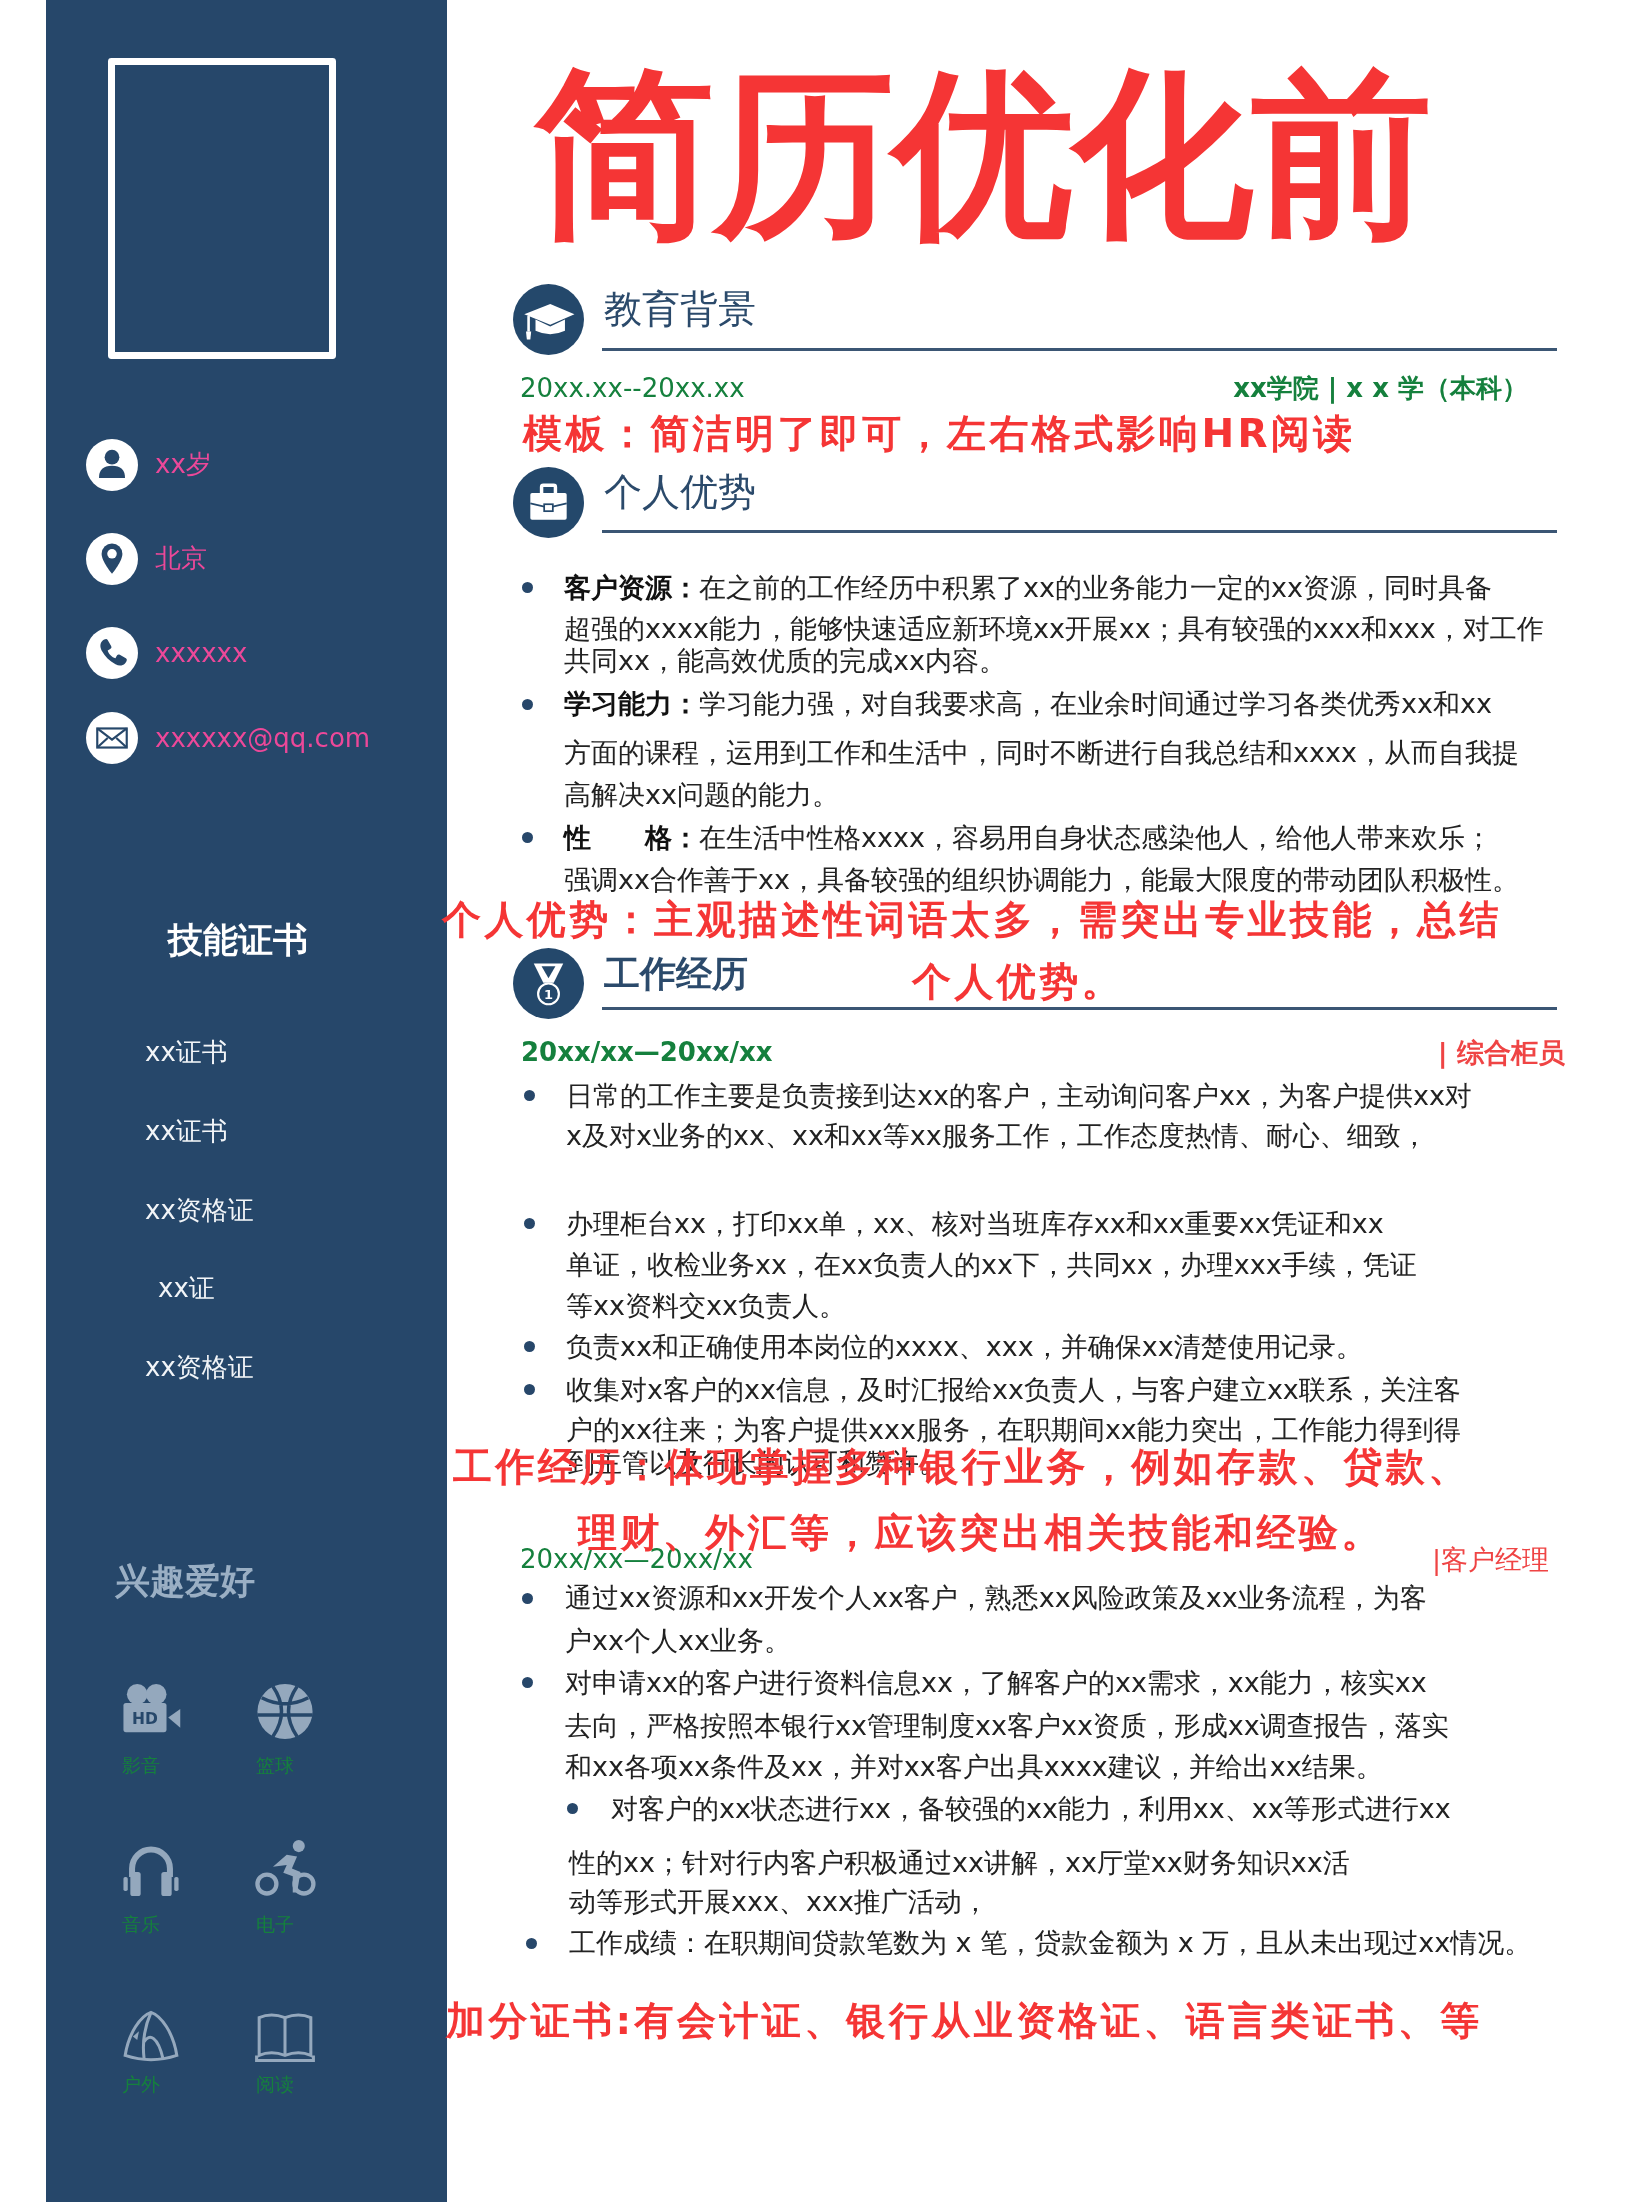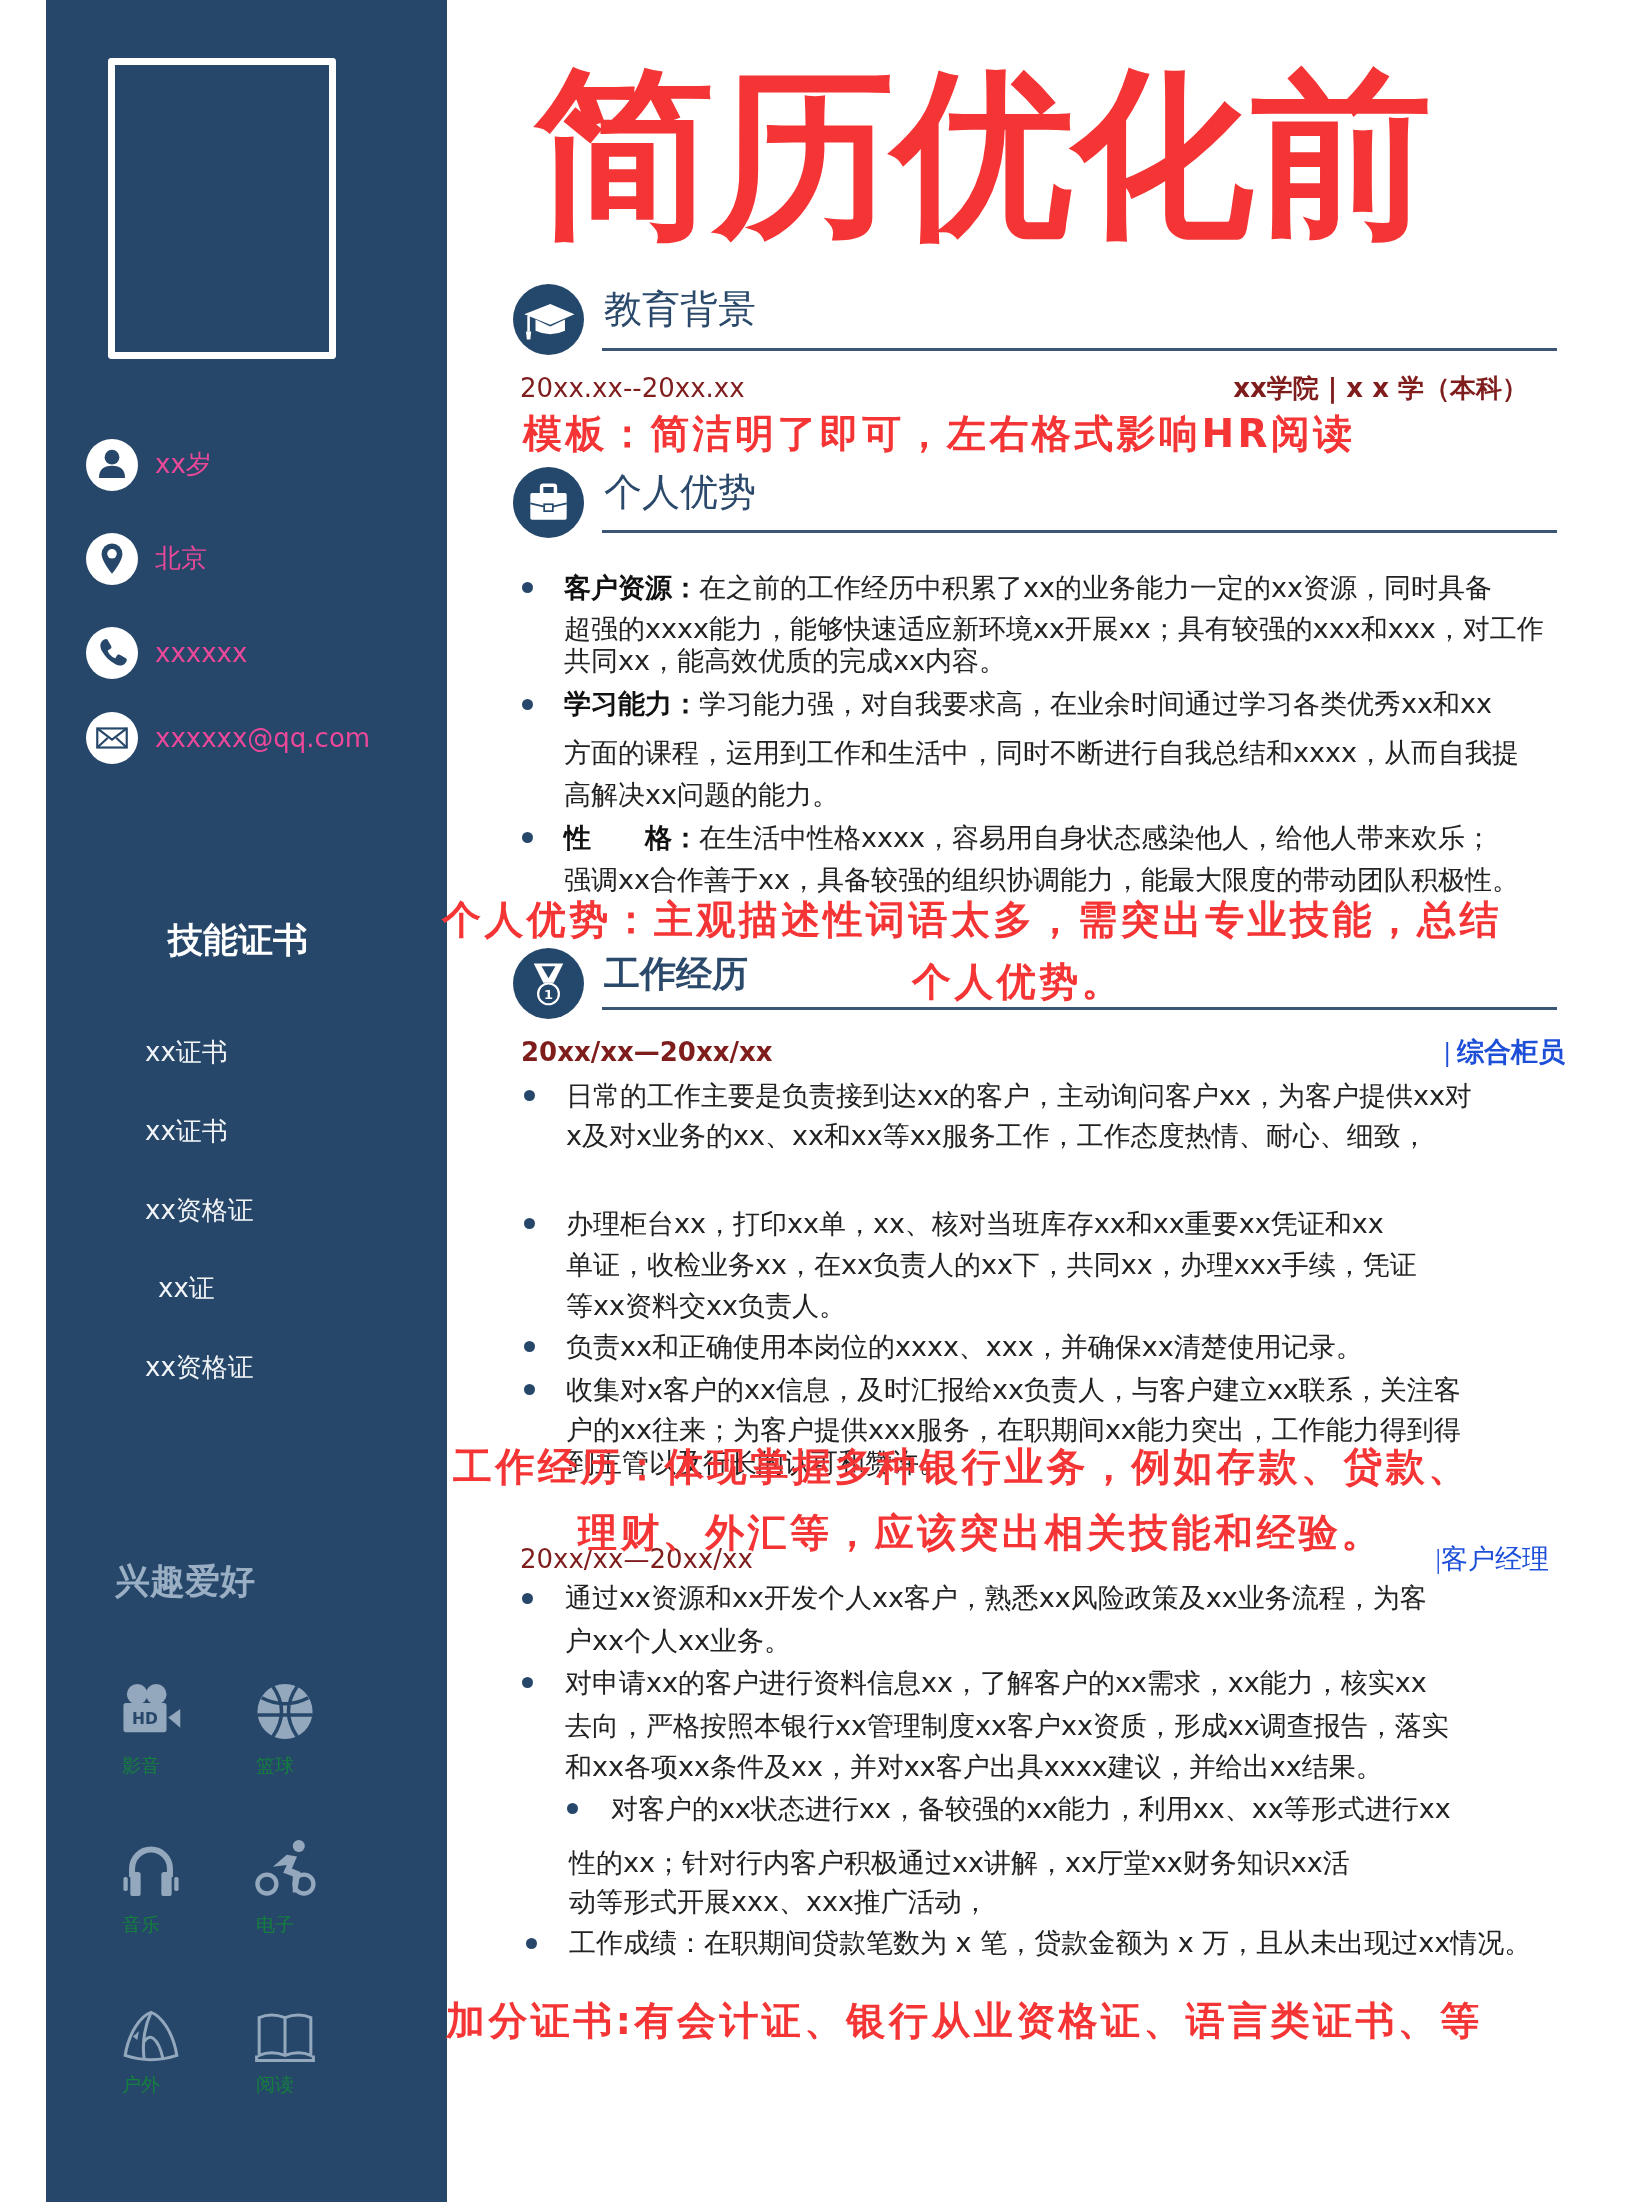--- a/index.html
+++ b/index.html
@@ -16,22 +16,22 @@
   .side-title { position:absolute; font-size:35px; line-height:41px; font-weight:bold; white-space:nowrap; }
   .skill-item { position:absolute; font-size:26px; line-height:31px; color:#f2f5f8; white-space:nowrap; }
   .hobby-icon { position:absolute; width:62px; height:59px; }
   .hobby-label { position:absolute; font-size:19px; line-height:31px; color:#15803d; white-space:nowrap; }
 
   .main-title { position:absolute; left:534px; top:64px; font-size:181px; line-height:181px; letter-spacing:-1.7px;
                 font-weight:bold; color:#F53535; white-space:nowrap; }
   .section-icon { position:absolute; left:513px; width:71px; height:71px; }
   .section-heading { position:absolute; left:604px; font-size:38px; line-height:43px; color:#2B4A6B; white-space:nowrap; }
   .section-divider { position:absolute; left:602px; width:955px; height:2.6px; background:#3B5674; }
-  .date-row { position:absolute; font-size:26px; line-height:31px; color:#7f1d1d; white-space:nowrap; }
-  .role { position:absolute; font-size:27px; line-height:31px; color:#1d4ed8; white-space:nowrap;font-family:Liberation Serif, serif; }
+  .date-row { position:absolute; font-size:26px; line-height:31px; color:#15803d; white-space:nowrap; }
+  .role { position:absolute; font-size:27px; line-height:31px; color:#ef4444; white-space:nowrap; }
 
   .line { position:absolute; font-size:27px; line-height:31px; color:#222; white-space:nowrap; }
   .line .lbl { font-weight:bold; color:#111; }
   .bullet { position:absolute; width:11.2px; height:11.2px; border-radius:50%; background:#27476A; }
 
   .red-note { position:absolute; z-index:5; color:#F53535; font-weight:bold; font-size:39px; line-height:48px;
               letter-spacing:3.4px; white-space:nowrap; }
 </style>
 </head>
 <body>

